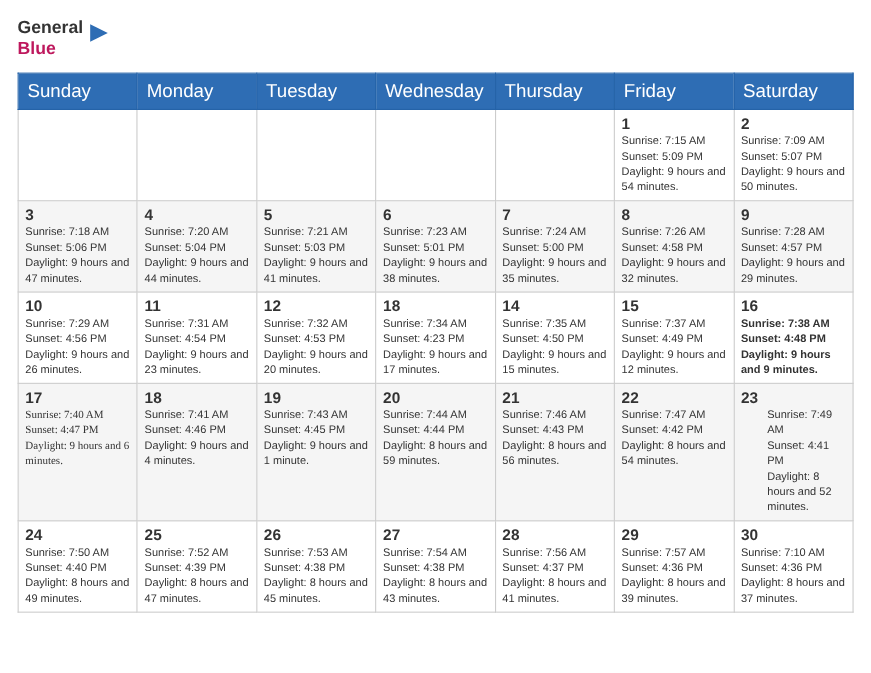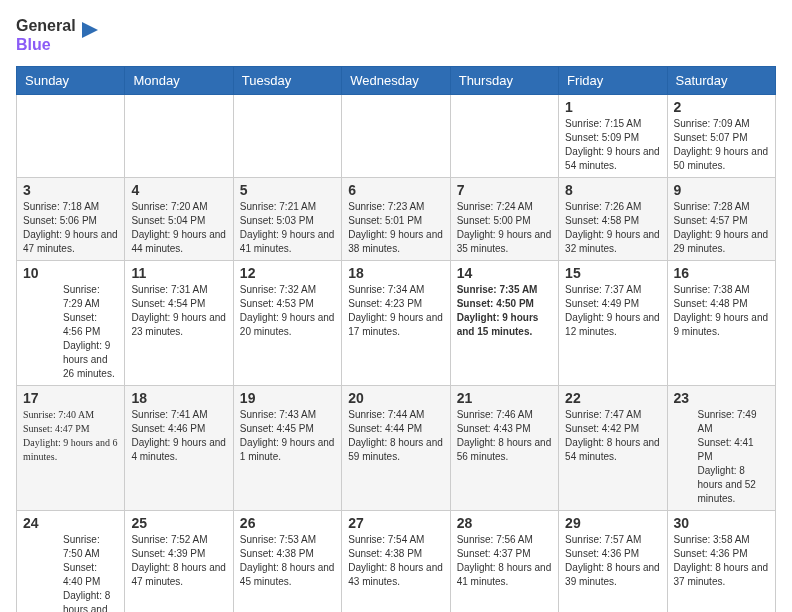--- a/index.html
+++ b/index.html
@@ -4,38 +4,38 @@
   <style>
     * { box-sizing: border-box; margin: 0; padding: 0; }
     body { font-family: Arial, sans-serif; background: #fff; width: 792px; min-height: 612px; }
     .page { width: 792px; padding: 16px; }
     .header { display: flex; justify-content: space-between; align-items: flex-start; margin-bottom: 12px; }
     .logo { display: flex; align-items: center; }
     .title-area { text-align: right; }
     .month-title { font-size: 36px; font-weight: 300; color: #333; }
     .location { font-size: 16px; color: #555; margin-top: 2px; }
     .calendar { width: 100%; border-collapse: collapse; }
-    .calendar th { background: #2e6db4; color: #fff; text-align: left; padding: 6px 8px; font-size: 13px; font-weight: normal; border: 1px solid #2563a8; }
+    .calendar th { background: #2e6db4; color: #fff; text-align: left; padding: 6px 8px; font-size: 17px; font-weight: normal; border: 1px solid #2563a8; }
     .calendar td { border: 1px solid #ccc; vertical-align: top; padding: 4px 6px; width: calc(100%/7); min-height: 80px; background: #fff; }
     .calendar tr:nth-child(even) td { background: #f5f5f5; }
     .day-num { font-size: 14px; font-weight: bold; color: #333; margin-bottom: 2px; }
     .day-info { font-size: 10px; color: #333; line-height: 1.4; }
     .empty { background: #fff !important; }
     .row-even td { background: #f0f0f0; }
   </style>
 </head>
 <body>
 
 <div class="page">
   <div class="header">
     <div class="logo">
   <div style="display:flex;align-items:center;">
     <div style="font-size:16px;font-weight:bold;line-height:1.2;">
       <span style="color:#333;">General</span><br>
-      <span style="color:#8b5cf6;margin-top:46px;">Blue</span>
+      <span style="color:#be185d;margin-top:46px;">Blue</span>
     </div>
     <svg width="22" height="22" viewBox="0 0 22 22" style="margin-left:2px;margin-top:-8px;">
       <polygon points="4,2 20,10 4,18" fill="#2e6db4"></polygon>
     </svg>
   </div>
 </div>
     <div class="title-area">
       <div class="month-title"></div>
       <div class="location"></div>
     </div>
@@ -113,21 +113,21 @@
           <td>
             <div class="day-num">9</div>
             <div class="day-info" style="white-space: pre-line;">Sunrise: 7:28 AM
 Sunset: 4:57 PM
 Daylight: 9 hours and 29 minutes.</div>
           </td>
         </tr>
         <tr>
           <td>
             <div class="day-num">10</div>
-            <div class="day-info" style="white-space: pre-line; margin-left: 40px;">Sunrise: 7:29 AM
+            <div class="day-info" style="white-space: pre-line;">Sunrise: 7:29 AM
 Sunset: 4:56 PM
 Daylight: 9 hours and 26 minutes.</div>
           </td>
           <td>
             <div class="day-num">11</div>
             <div class="day-info" style="white-space: pre-line;">Sunrise: 7:31 AM
 Sunset: 4:54 PM
 Daylight: 9 hours and 23 minutes.</div>
           </td>
           <td>
@@ -137,33 +137,33 @@
 Daylight: 9 hours and 20 minutes.</div>
           </td>
           <td>
             <div class="day-num">18</div>
             <div class="day-info" style="white-space: pre-line;">Sunrise: 7:34 AM
 Sunset: 4:23 PM
 Daylight: 9 hours and 17 minutes.</div>
           </td>
           <td>
             <div class="day-num">14</div>
-            <div class="day-info" style="white-space: pre-line; font-weight: bold;">Sunrise: 7:35 AM
+            <div class="day-info" style="white-space: pre-line;">Sunrise: 7:35 AM
 Sunset: 4:50 PM
 Daylight: 9 hours and 15 minutes.</div>
           </td>
           <td>
             <div class="day-num">15</div>
             <div class="day-info" style="white-space: pre-line;">Sunrise: 7:37 AM
 Sunset: 4:49 PM
 Daylight: 9 hours and 12 minutes.</div>
           </td>
           <td>
             <div class="day-num">16</div>
-            <div class="day-info" style="white-space: pre-line;">Sunrise: 7:38 AM
+            <div class="day-info" style="white-space: pre-line; font-weight: bold;">Sunrise: 7:38 AM
 Sunset: 4:48 PM
 Daylight: 9 hours and 9 minutes.</div>
           </td>
         </tr>
         <tr class="row-even">
           <td>
             <div class="day-num">17</div>
             <div class="day-info" style="white-space: pre-line; font-family: Liberation Serif, serif;">Sunrise: 7:40 AM
 Sunset: 4:47 PM
 Daylight: 9 hours and 6 minutes.</div>
@@ -201,21 +201,21 @@
           <td>
             <div class="day-num">23</div>
             <div class="day-info" style="white-space: pre-line; margin-left: 24px;">Sunrise: 7:49 AM
 Sunset: 4:41 PM
 Daylight: 8 hours and 52 minutes.</div>
           </td>
         </tr>
         <tr>
           <td>
             <div class="day-num">24</div>
-            <div class="day-info" style="white-space: pre-line; margin-left: 40px;">Sunrise: 7:50 AM
+            <div class="day-info" style="white-space: pre-line;">Sunrise: 7:50 AM
 Sunset: 4:40 PM
 Daylight: 8 hours and 49 minutes.</div>
           </td>
           <td>
             <div class="day-num">25</div>
             <div class="day-info" style="white-space: pre-line;">Sunrise: 7:52 AM
 Sunset: 4:39 PM
 Daylight: 8 hours and 47 minutes.</div>
           </td>
           <td>
@@ -237,20 +237,20 @@
 Daylight: 8 hours and 41 minutes.</div>
           </td>
           <td>
             <div class="day-num">29</div>
             <div class="day-info" style="white-space: pre-line;">Sunrise: 7:57 AM
 Sunset: 4:36 PM
 Daylight: 8 hours and 39 minutes.</div>
           </td>
           <td>
             <div class="day-num">30</div>
-            <div class="day-info" style="white-space: pre-line;">Sunrise: 3:58 AM
+            <div class="day-info" style="white-space: pre-line;">Sunrise: 7:10 AM
 Sunset: 4:36 PM
 Daylight: 8 hours and 37 minutes.</div>
           </td>
         </tr>
       </tbody>
   </table>
 </div>
 
 </body></html>

